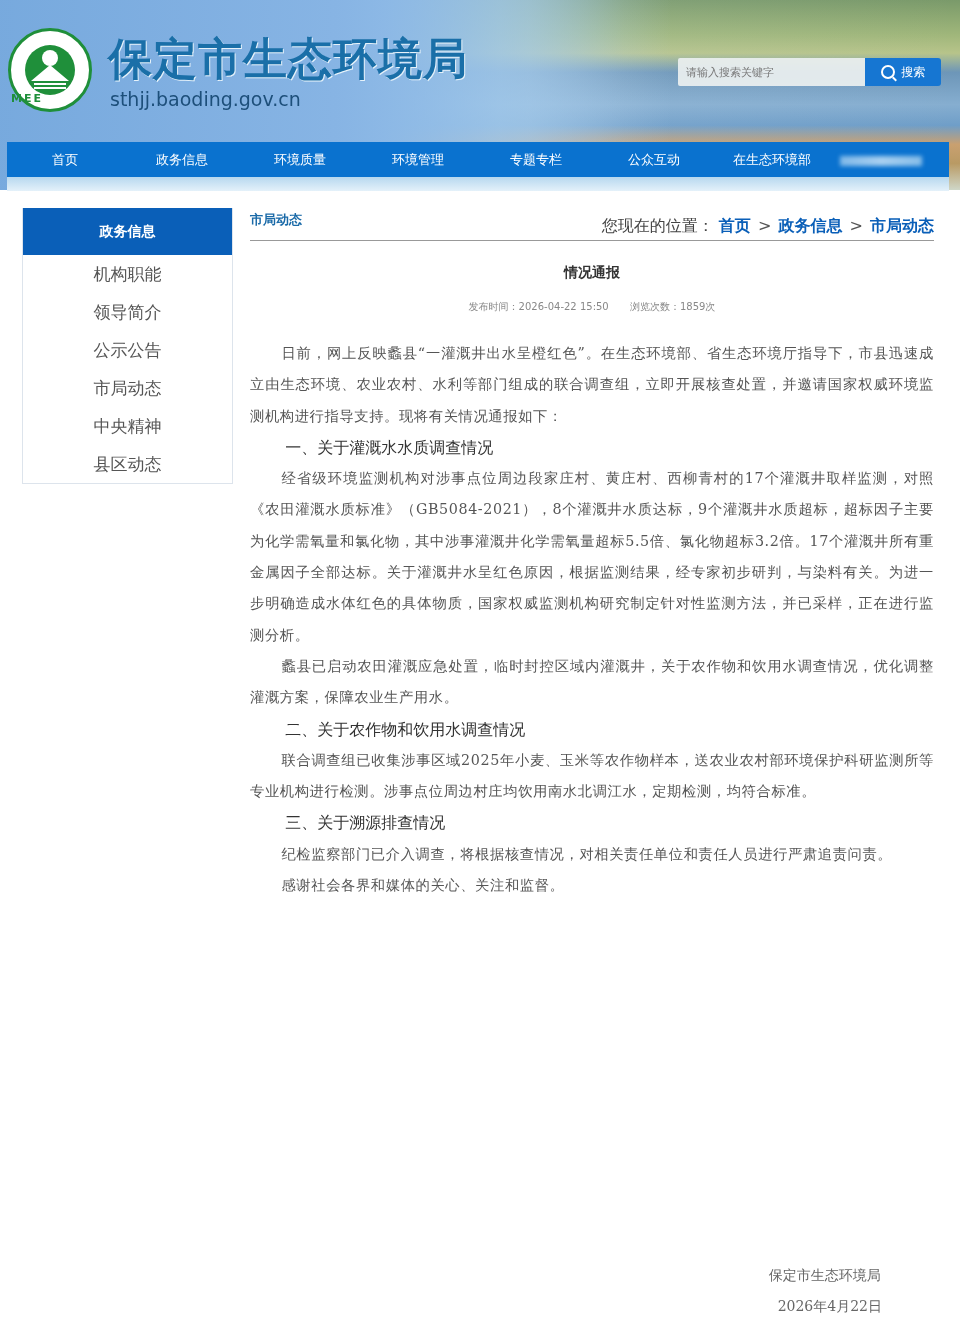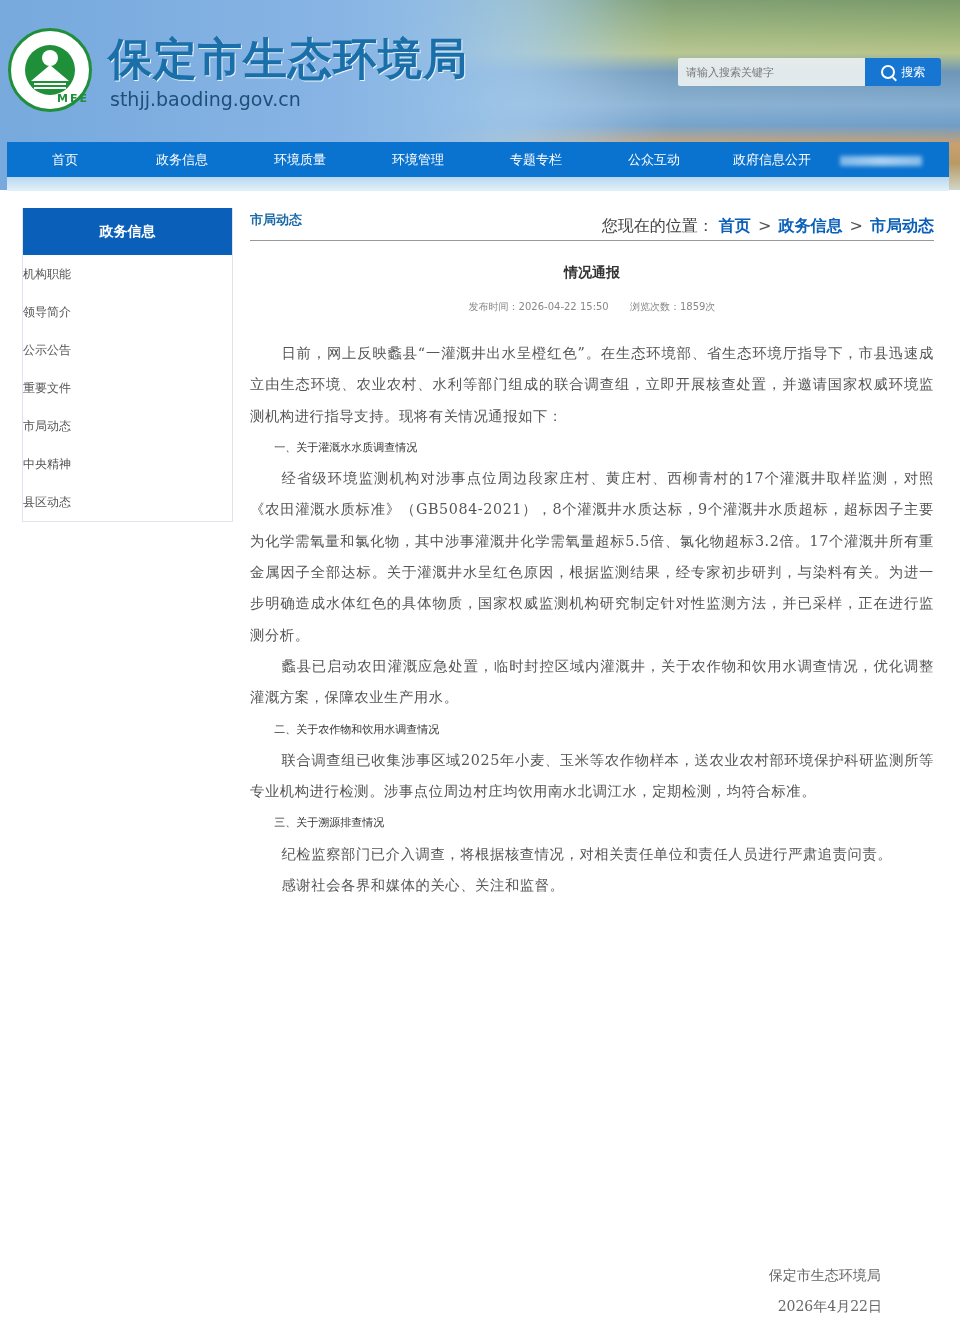--- a/index.html
+++ b/index.html
@@ -25,21 +25,21 @@
     position: absolute; left: 14px; top: 14px; width: 50px; height: 50px; border-radius: 50%;
     background: #1f8f3a;
   }
   .logo-sun { position: absolute; left: 17px; top: 5px; width: 16px; height: 16px; border-radius: 50%; background: #fff; }
   .logo-mtn {
     position: absolute; left: 6px; top: 20px; width: 0; height: 0;
     border-left: 19px solid transparent; border-right: 19px solid transparent; border-bottom: 16px solid #fff;
   }
   .logo-water { position: absolute; left: 9px; top: 38px; width: 32px; height: 2px; background: #fff; box-shadow: 0 4px 0 #fff; }
   .logo-text {
-    position: absolute; left: 0; bottom: 4px; width: 78px; text-align: right;
+    position: absolute; left: 0; bottom: 4px; width: 78px; text-align: left;
     font-size: 11px; font-weight: bold; color: #1f8f3a; letter-spacing: 2px;
   }
   .site-title {
     position: absolute; left: 108px; top: 30px; z-index: 2;
     font-family: "DejaVu Serif", "Liberation Serif", serif; font-weight: bold;
     font-size: 44px; color: #1a6fa8; letter-spacing: 1px;
     text-shadow: 1px 1px 0 #e6f2fa;
   }
   .site-url {
     position: absolute; left: 110px; top: 88px; z-index: 2;
@@ -82,42 +82,42 @@
     position: absolute; left: 7px; top: 191px; width: 942px; height: 1138px; background: #fff; z-index: 2;
   }
 
   
   .sidebar { position: absolute; left: 15px; top: 17px; width: 211px; border: 1px solid #dde4ec; border-top: none; }
   .sidebar-head {
     height: 47px; background: #0a5fb8; color: #fff; font-weight: bold; font-size: 14px;
     text-align: center; line-height: 47px;
   }
   .sidebar-item {
-    height: 38px; line-height: 38px; text-align: left; font-size: 12px; color: #555;
+    height: 38px; line-height: 38px; text-align: center; font-size: 17px; color: #555;
   }
 
   
   .content { position: absolute; left: 243px; top: 17px; width: 684px; }
   .section-title { font-size: 13px; font-weight: bold; color: #1a6aa8; position: absolute; left: 0; top: 3px; }
   .breadcrumb { position: absolute; right: 0; top: 8px; font-size: 16px; color: #444; }
   .breadcrumb a { color: #0a5fb8; text-decoration: none; font-weight: bold; }
   .breadcrumb .sep { color: #555; margin: 0 2px; }
   .divider { position: absolute; left: 0; top: 32px; width: 684px; height: 1px; background: #999; }
 
   .article-title { position: absolute; left: 0; top: 56px; width: 684px; text-align: center; font-size: 14px; font-weight: bold; color: #333; }
   .meta { position: absolute; left: 0; top: 92px; width: 684px; text-align: center; font-size: 10px; color: #888; }
   .meta span + span { margin-left: 18px; }
 
   .body-text {
     position: absolute; left: 0; top: 130px; width: 684px;
     font-family: "DejaVu Serif", "Liberation Serif", serif; font-size: 14.3px; color: #555;
     line-height: 31.3px; text-align: justify; letter-spacing: 0.6px;
   }
   .body-text p { text-indent: 2.2em; }
-  .body-text p.h { font-family: "DejaVu Sans", "Liberation Sans", sans-serif; color: #333; font-size: 11px; letter-spacing: 0; }
+  .body-text p.h { font-family: "DejaVu Sans", "Liberation Sans", sans-serif; color: #333; font-size: 16px; letter-spacing: 0; }
 
   .signature {
     position: absolute; right: 52px; top: 1052px; text-align: center;
     font-family: "DejaVu Serif", "Liberation Serif", serif; font-size: 14px; color: #666; line-height: 31px;
   }
   .sig-date { margin-left: 10px; }
 </style>
 </head>
 <body>
 
@@ -142,33 +142,32 @@
   </button>
 </div>
 
 <div class="nav">
   <div class="nav-item first">首页</div>
   <div class="nav-item">政务信息</div>
   <div class="nav-item">环境质量</div>
   <div class="nav-item">环境管理</div>
   <div class="nav-item">专题专栏</div>
   <div class="nav-item">公众互动</div>
-  <div class="nav-item">政府信息公开</div>
+  <div class="nav-item">在生态环境部</div>
   <div class="nav-item blur"><span class="nav-blur"></span></div>
 </div>
 <div class="nav-shadow"></div>
 
 <div class="main">
 
   <div class="sidebar">
     <div class="sidebar-head">政务信息</div>
     <div class="sidebar-item">机构职能</div>
     <div class="sidebar-item">领导简介</div>
     <div class="sidebar-item">公示公告</div>
-    <div class="sidebar-item">重要文件</div>
     <div class="sidebar-item">市局动态</div>
     <div class="sidebar-item">中央精神</div>
     <div class="sidebar-item">县区动态</div>
   </div>
 
   <div class="content">
     <div class="section-title">市局动态</div>
     <div class="breadcrumb">
       <span>您现在的位置：</span>
       <a>首页</a>

